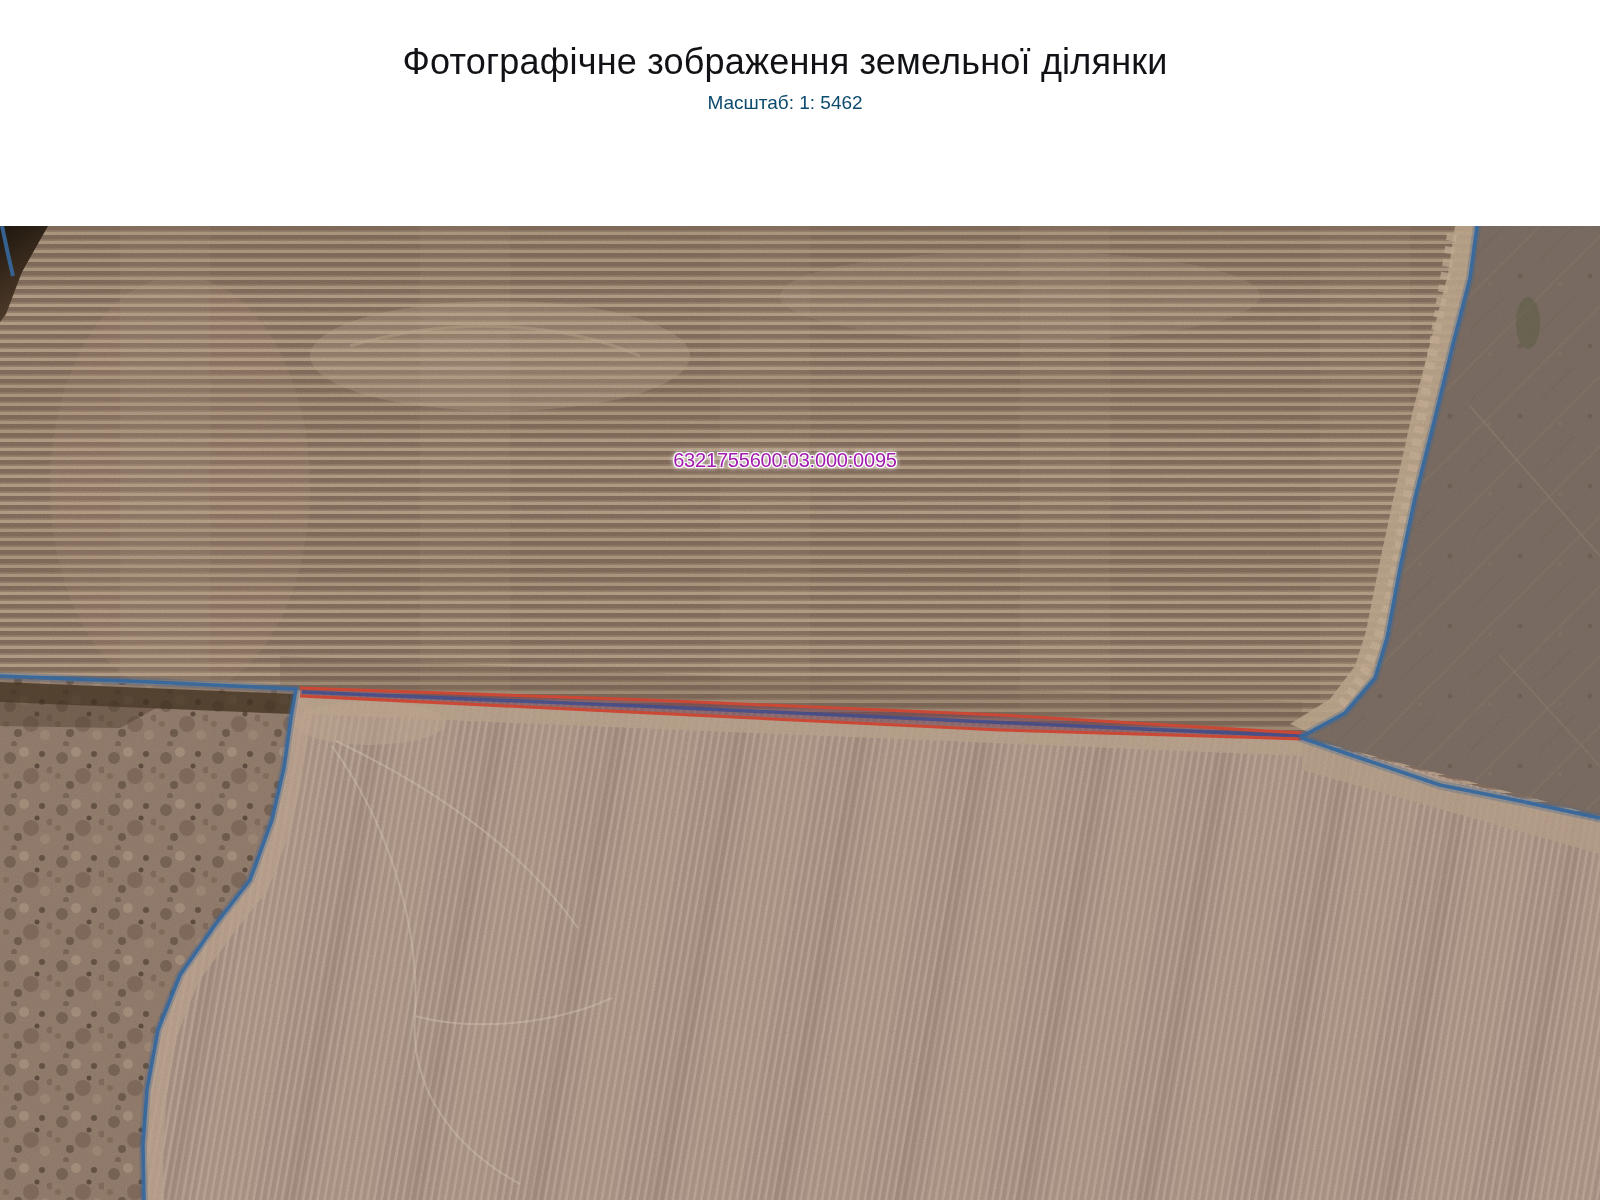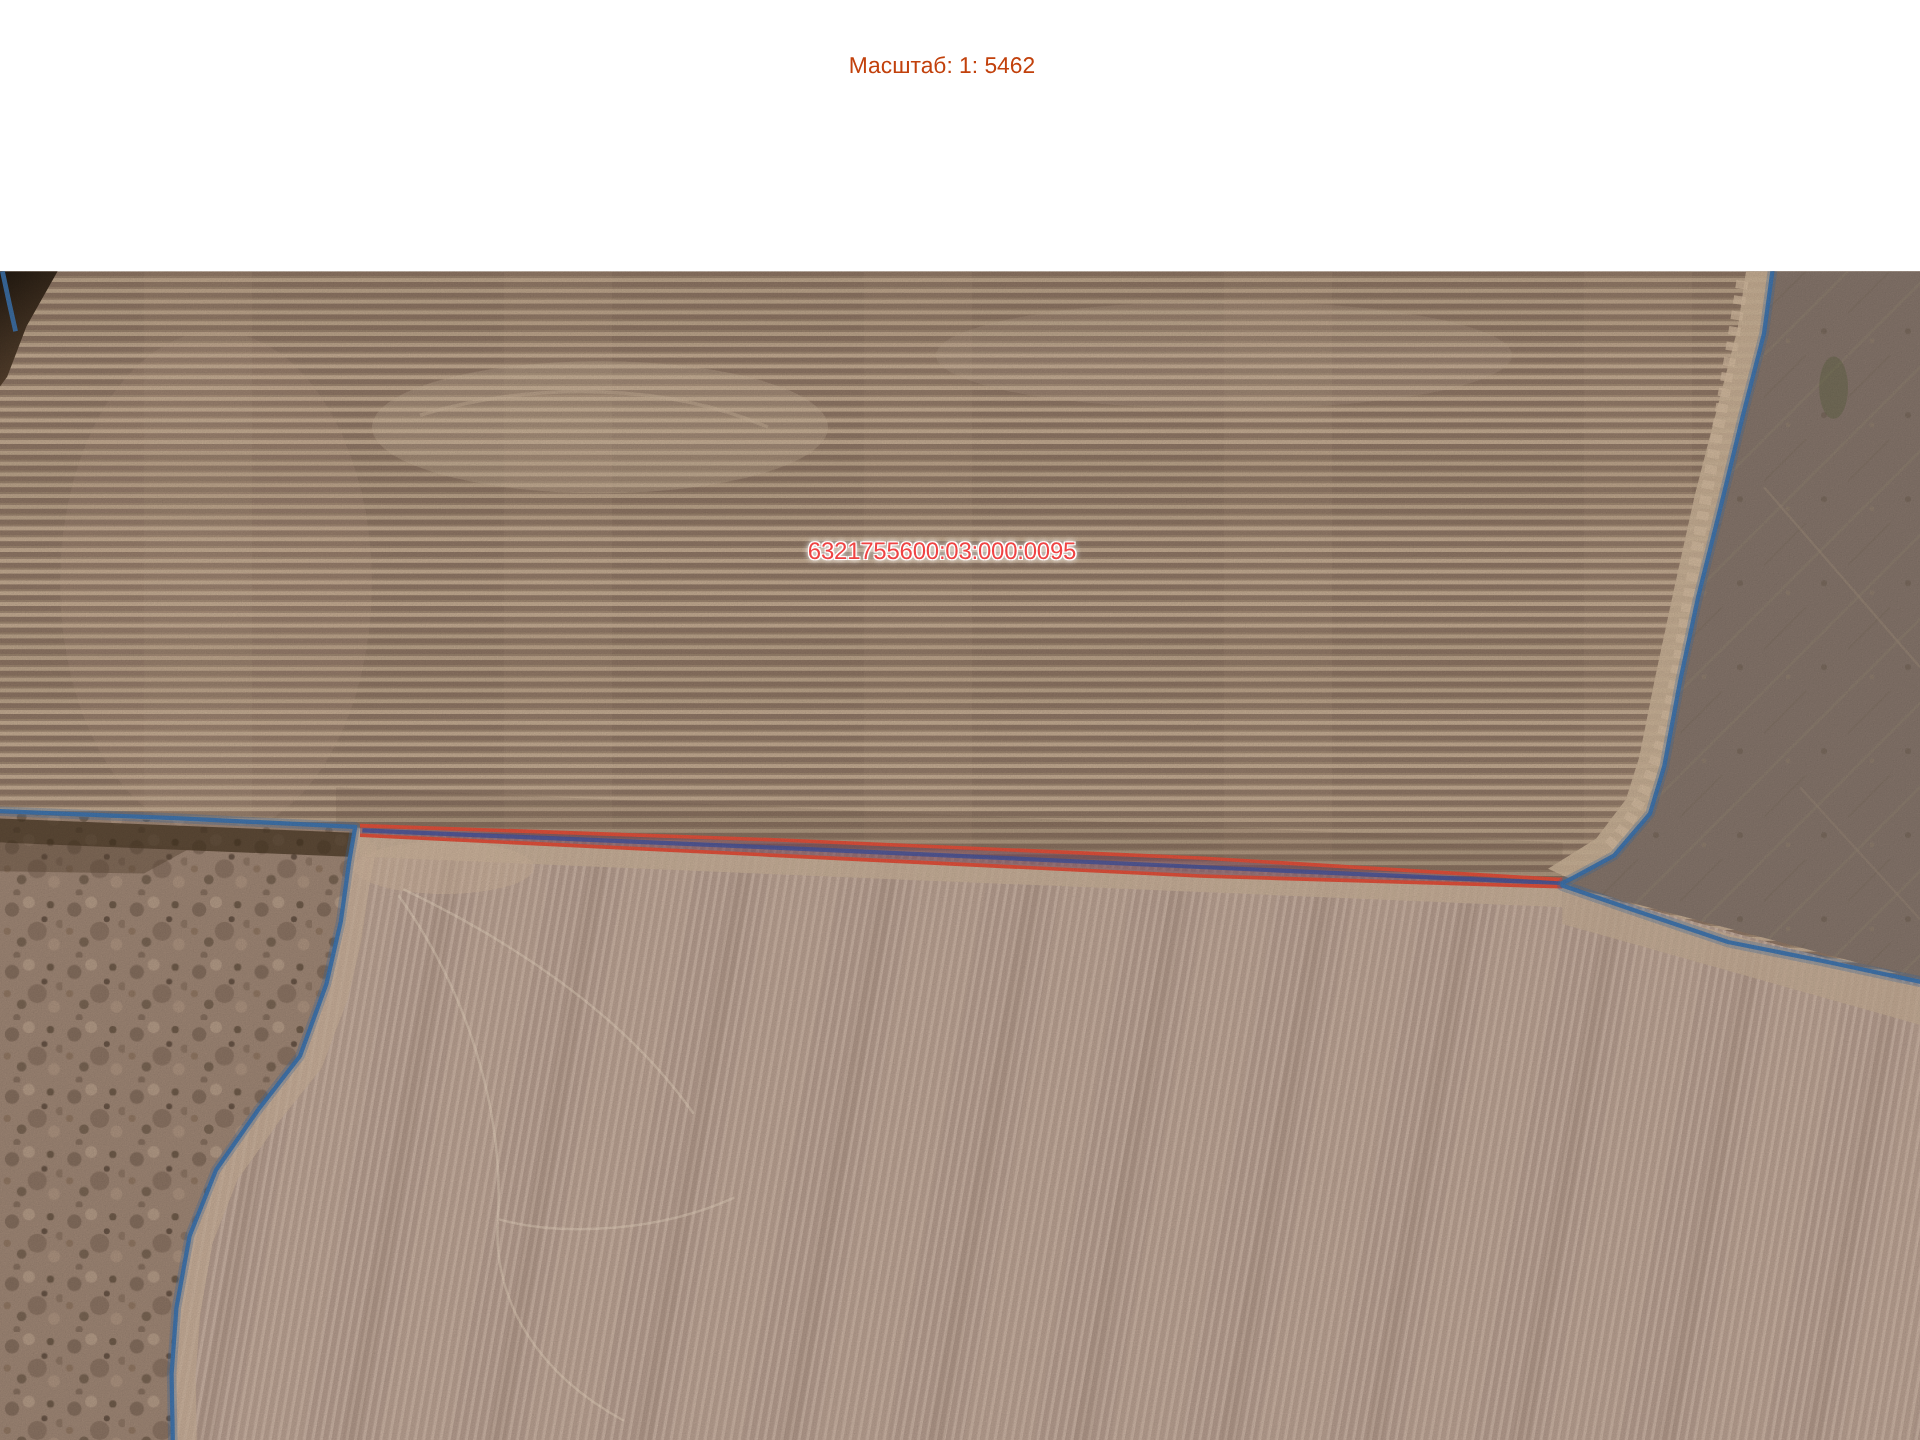--- a/index.html
+++ b/index.html
@@ -6,38 +6,39 @@
   body{
     width:1600px;height:1200px;position:relative;overflow:hidden;
     background:#ffffff;
     font-family:"Liberation Sans", sans-serif;
   }
   .header{
     position:absolute;top:0;left:0;width:1570px;
     padding-top:38px;text-align:center;color:#111215;
   }
   .header .big{font-size:36px;line-height:47px;letter-spacing:.2px;font-weight:400;}
-  .header .small{font-size:19px;line-height:26px;margin-top:5px;color:#c2410c;}
+  .header .small{font-size:19px;line-height:26px;margin-top:5px;color:#0c4a6e;}
   .map{
     position:absolute;top:226px;left:0;width:1600px;height:974px;
   }
   .map svg{display:block;width:1600px;height:974px;}
   .parcel-label{
     position:absolute;top:446px;left:0;width:1570px;
-    text-align:center;color:#ef4444;font-size:20px;line-height:28px;
+    text-align:center;color:#a21caf;font-size:20px;line-height:28px;
     letter-spacing:-0.2px;
     text-shadow:-1px -1px 0 #fff,1px -1px 0 #fff,-1px 1px 0 #fff,1px 1px 0 #fff,
                 0 0 3px #fff,0 0 5px #fff,0 0 6px #fff;
     pointer-events:none;
   }
 </style>
 </head>
 <body>
 
 <header class="header">
+  <div class="big">Фотографічне зображення земельної ділянки</div>
   <div class="small">Масштаб: 1: 5462</div>
 </header>
 
 <div class="map">
 <svg viewBox="0 0 1600 974" xmlns="http://www.w3.org/2000/svg">
   <defs>
     <pattern id="patTop" width="10" height="9" patternUnits="userSpaceOnUse">
       <rect width="10" height="9" fill="#8d7564"></rect>
       <rect y="4.2" width="10" height="1" fill="#a08871"></rect>
       <rect y="5.6" width="10" height="3.4" fill="#c0a88f"></rect>

